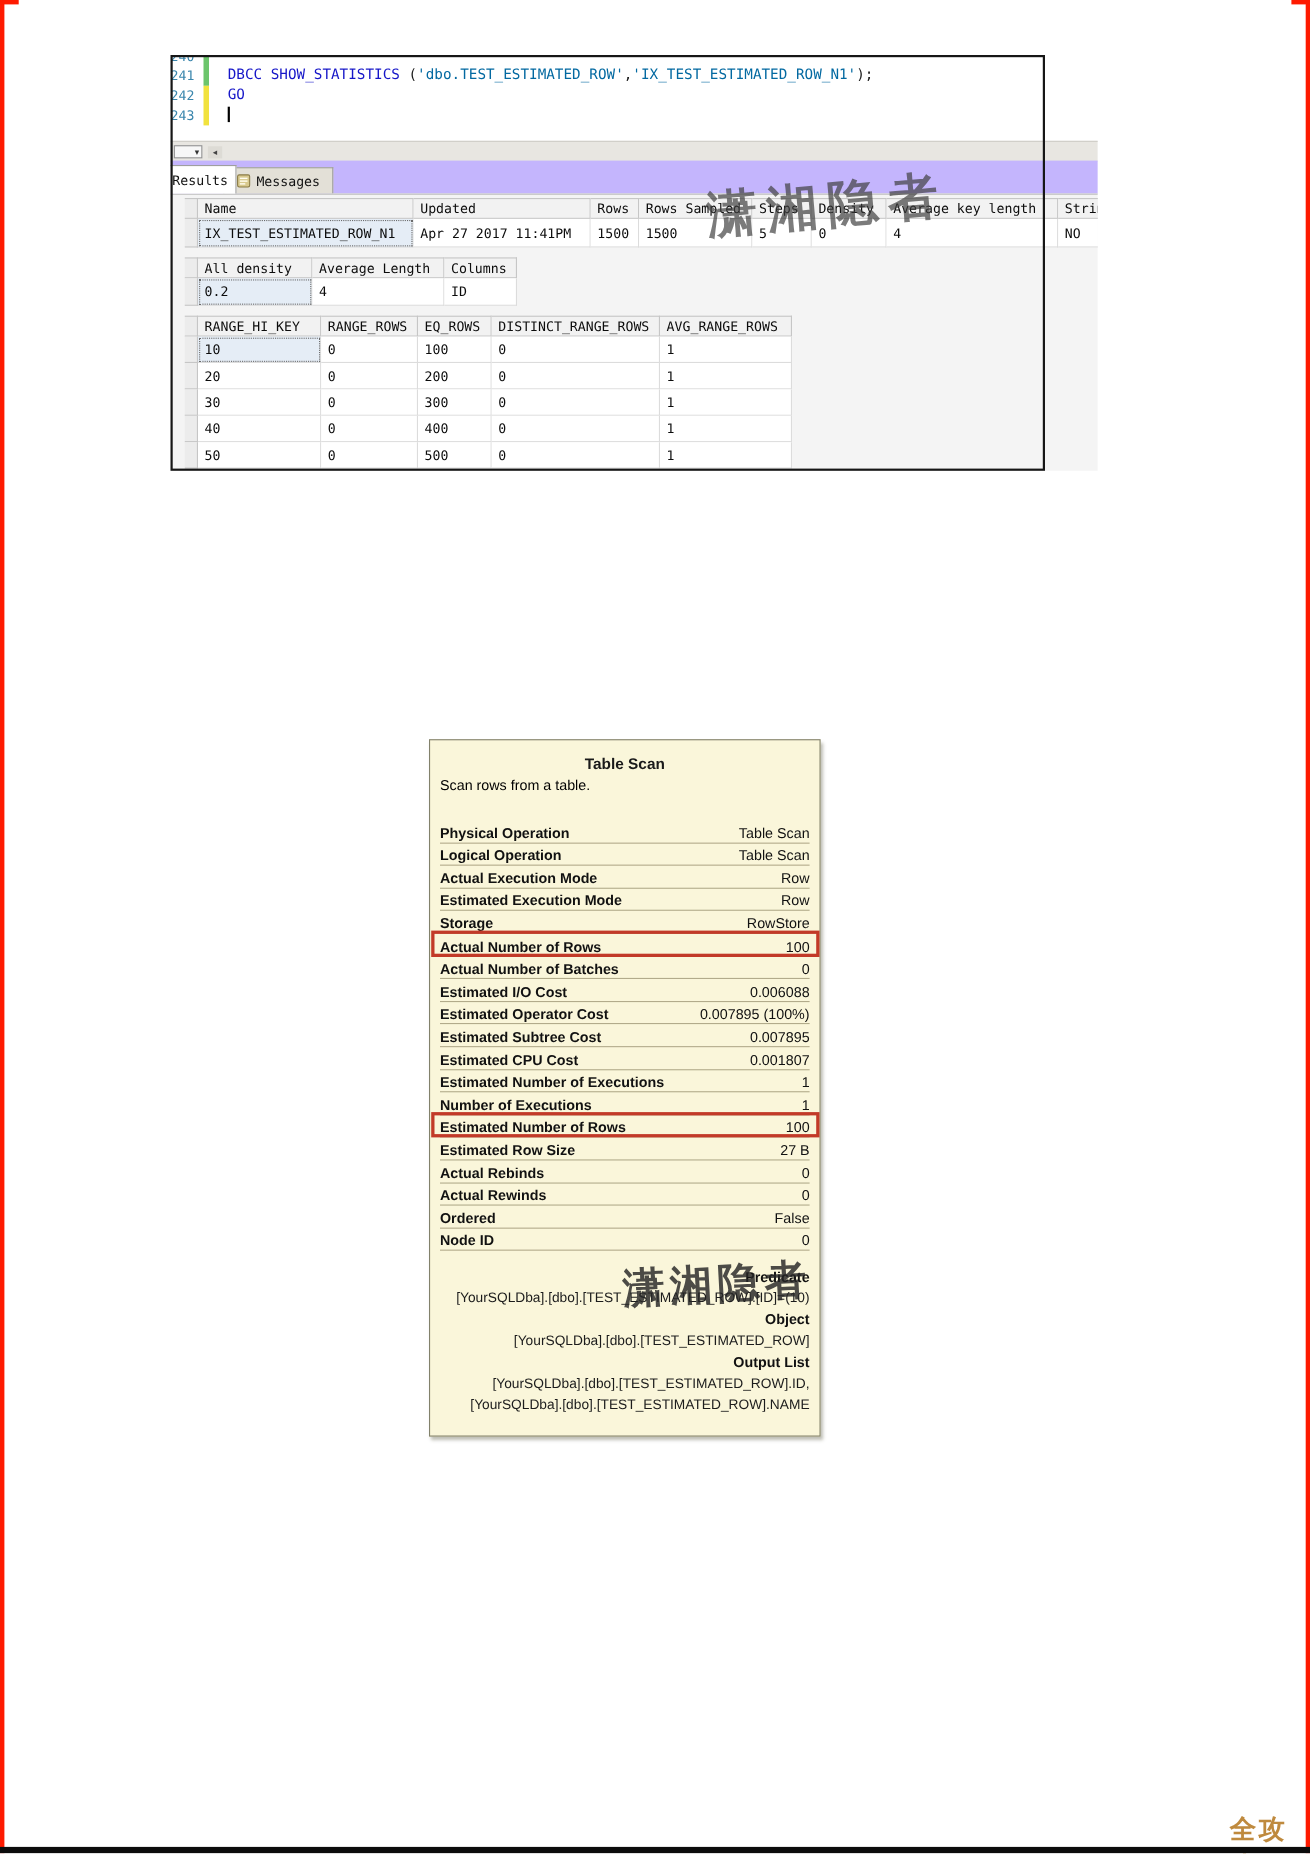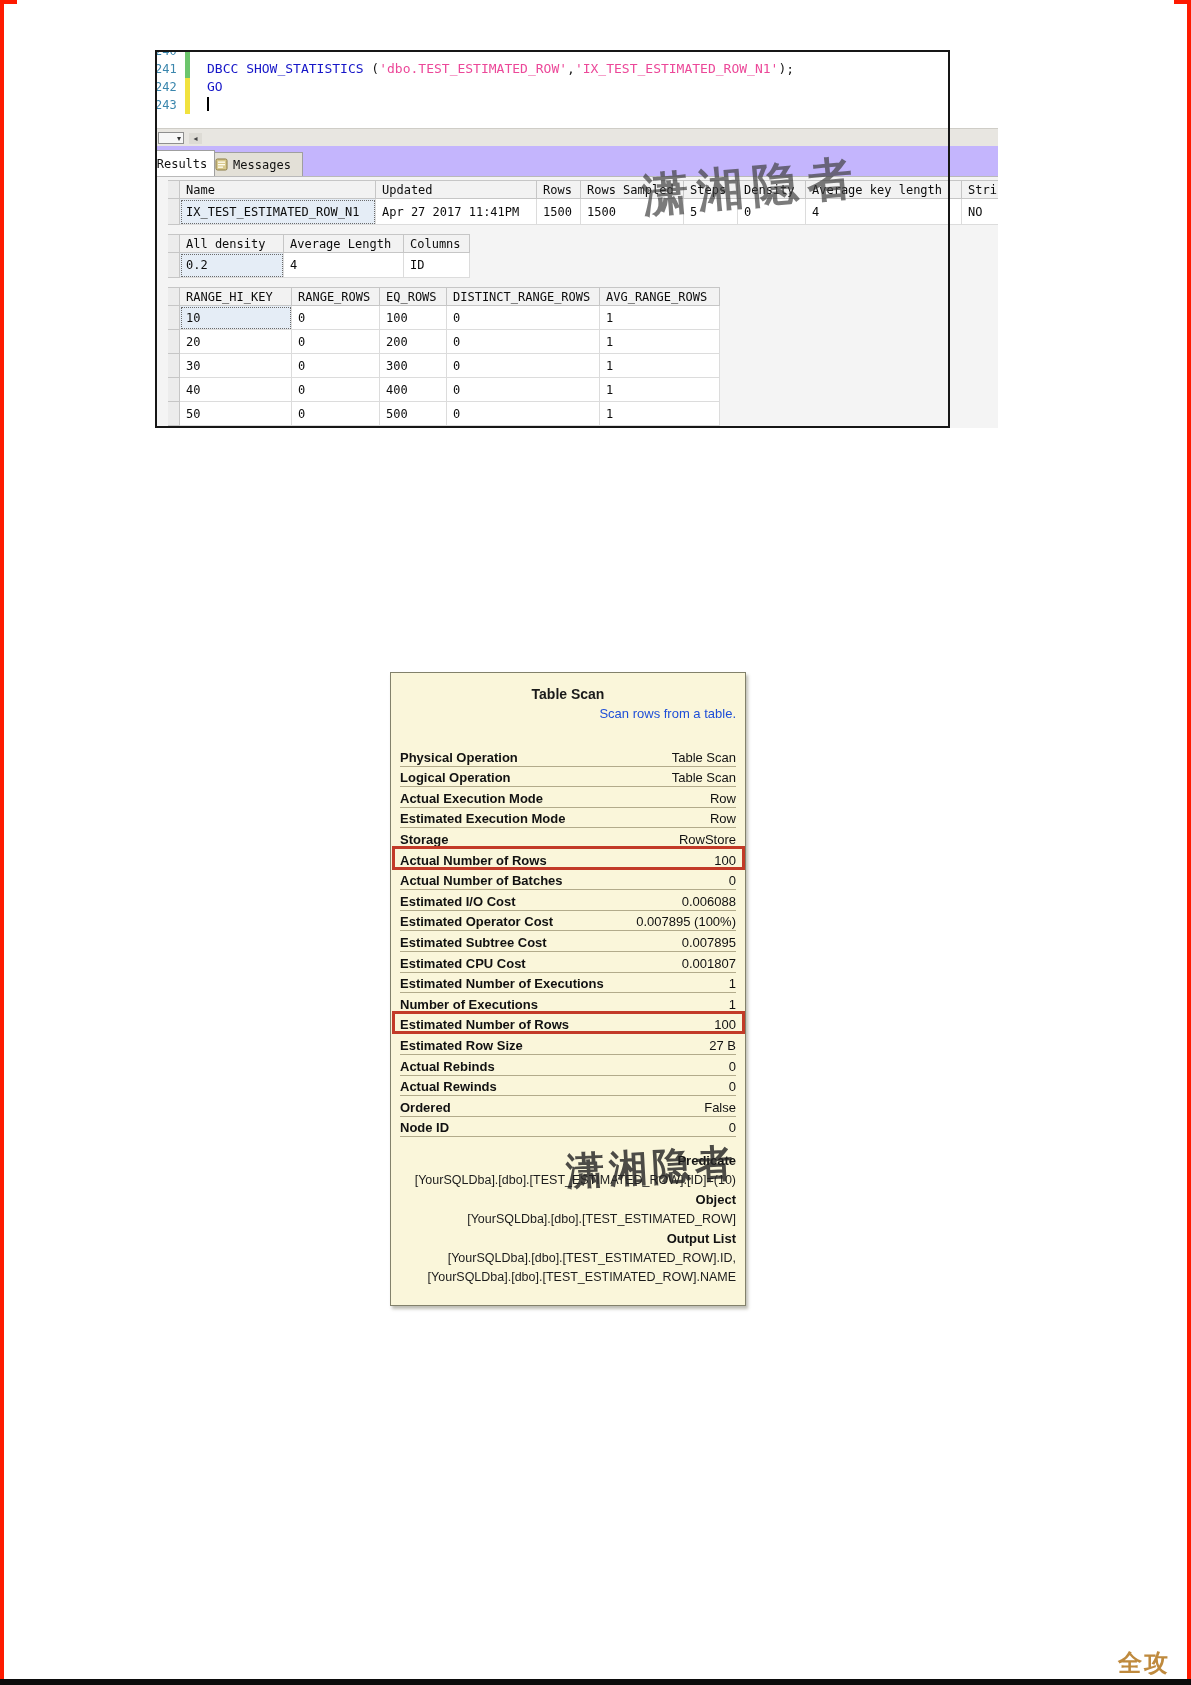--- a/index.html
+++ b/index.html
@@ -20,21 +20,21 @@
 
   
   #editor{position:absolute;left:0;top:0;width:100%;height:78px;background:#fff;
           font-family:"DejaVu Sans Mono",monospace;font-size:13px;}
   .lnum{position:absolute;left:0;width:26px;height:18px;line-height:18px;text-align:left;color:#3a86ad;font-size:12px;}
   .chbar{position:absolute;left:30px;width:5px;}
   #chbar-green{top:0;height:28px;background:#6cc56c;}
   #chbar-yellow{top:28px;height:36px;background:#f1e23e;}
   .codeline{position:absolute;left:52px;height:18px;line-height:18px;white-space:pre;color:#1a1a1a;}
   .kw{color:#1616c8;}
-  .str{color:#ec4899;}
+  .str{color:#0369a1;}
   #caret{position:absolute;left:52px;top:47px;width:2px;height:14px;background:#000;}
 
   
   #hstrip{position:absolute;left:0;top:78px;width:100%;height:18px;background:#e8e6e1;border-top:1px solid #cfcdc7;}
   #hstrip-combo{position:absolute;left:3px;top:3px;width:26px;height:12px;background:#f7f7f7;border:1px solid #8f8f8f;
                 font-size:8px;line-height:11px;text-align:right;color:#333;padding-right:2px;box-sizing:border-box;}
   #hstrip-left{position:absolute;left:34px;top:4px;width:13px;height:11px;background:#dddbd5;color:#444;
                font-size:8px;line-height:11px;text-align:center;}
 
   
@@ -61,21 +61,21 @@
   
   .wm{position:absolute;font-family:"DejaVu Serif",serif;font-weight:bold;color:#3d3d3d;z-index:40;pointer-events:none;}
   #wm1{left:642px;top:156px;font-size:46px;letter-spacing:9px;transform:rotate(-5deg);opacity:.68;}
   #wm2{left:566px;top:1142px;font-size:38px;letter-spacing:5px;transform:rotate(-3deg);opacity:.82;color:#262626;}
 
   
   #tooltip{position:absolute;left:390px;top:672px;width:356px;height:634px;box-sizing:border-box;
            background:#faf6da;border:1px solid #82816b;box-shadow:2px 3px 3px rgba(110,110,90,.45);
            padding:8px 9px;font-family:"Liberation Sans",sans-serif;color:#111;}
   #tt-title{text-align:center;font-weight:bold;font-size:14px;margin-top:5px;color:#1a1a1a;}
-  #tt-sub{font-size:13px;color:#1d4ed8;margin-top:4px;text-align:right;}
+  #tt-sub{font-size:13px;color:#000000;margin-top:4px;}
   #tt-rows{margin-top:25px;text-align:right;}
   .prow{height:20.6px;display:flex;justify-content:space-between;align-items:flex-end;
         border-bottom:1px solid #b2ab8b;box-sizing:border-box;padding-bottom:1px;}
   .plabel{font-weight:bold;font-size:13px;}
   .pvalue{font-size:13px;}
   .prow.hl{position:relative;}
   .prow.hl::after{content:"";position:absolute;left:-8px;right:-9px;top:-3px;bottom:-1px;
                   border:3px solid #c23a28;pointer-events:none;}
   #tt-sections{margin-top:14px;text-align:right;}
   .seclabel{font-weight:bold;font-size:13px;line-height:20px;}

